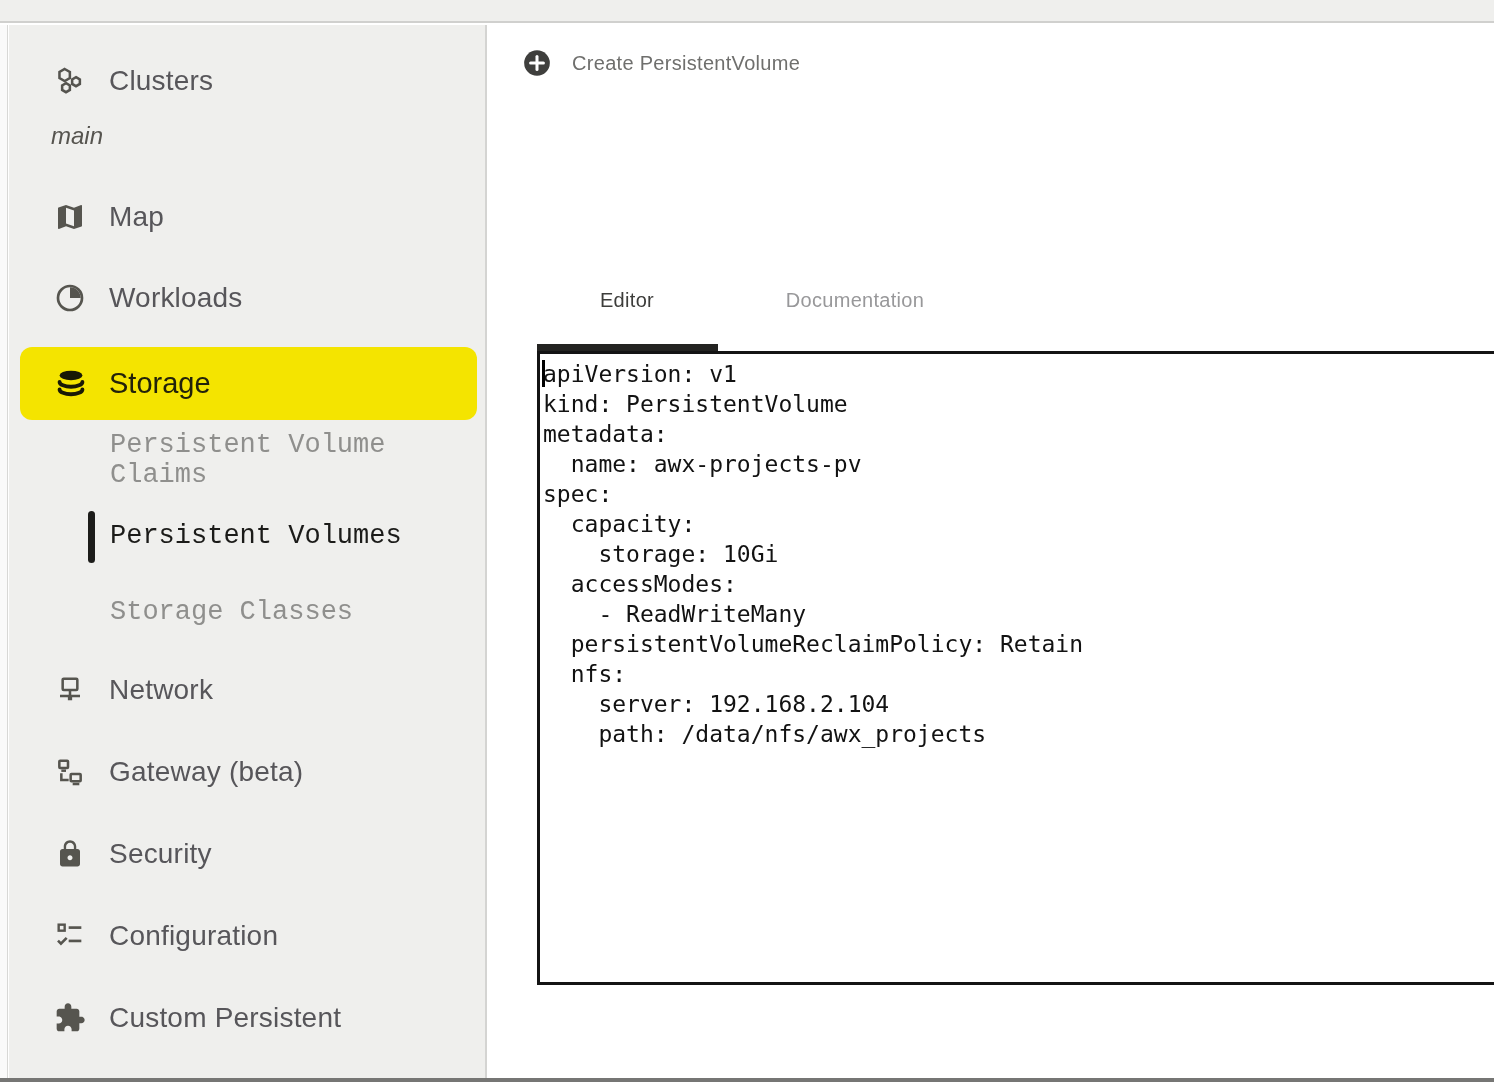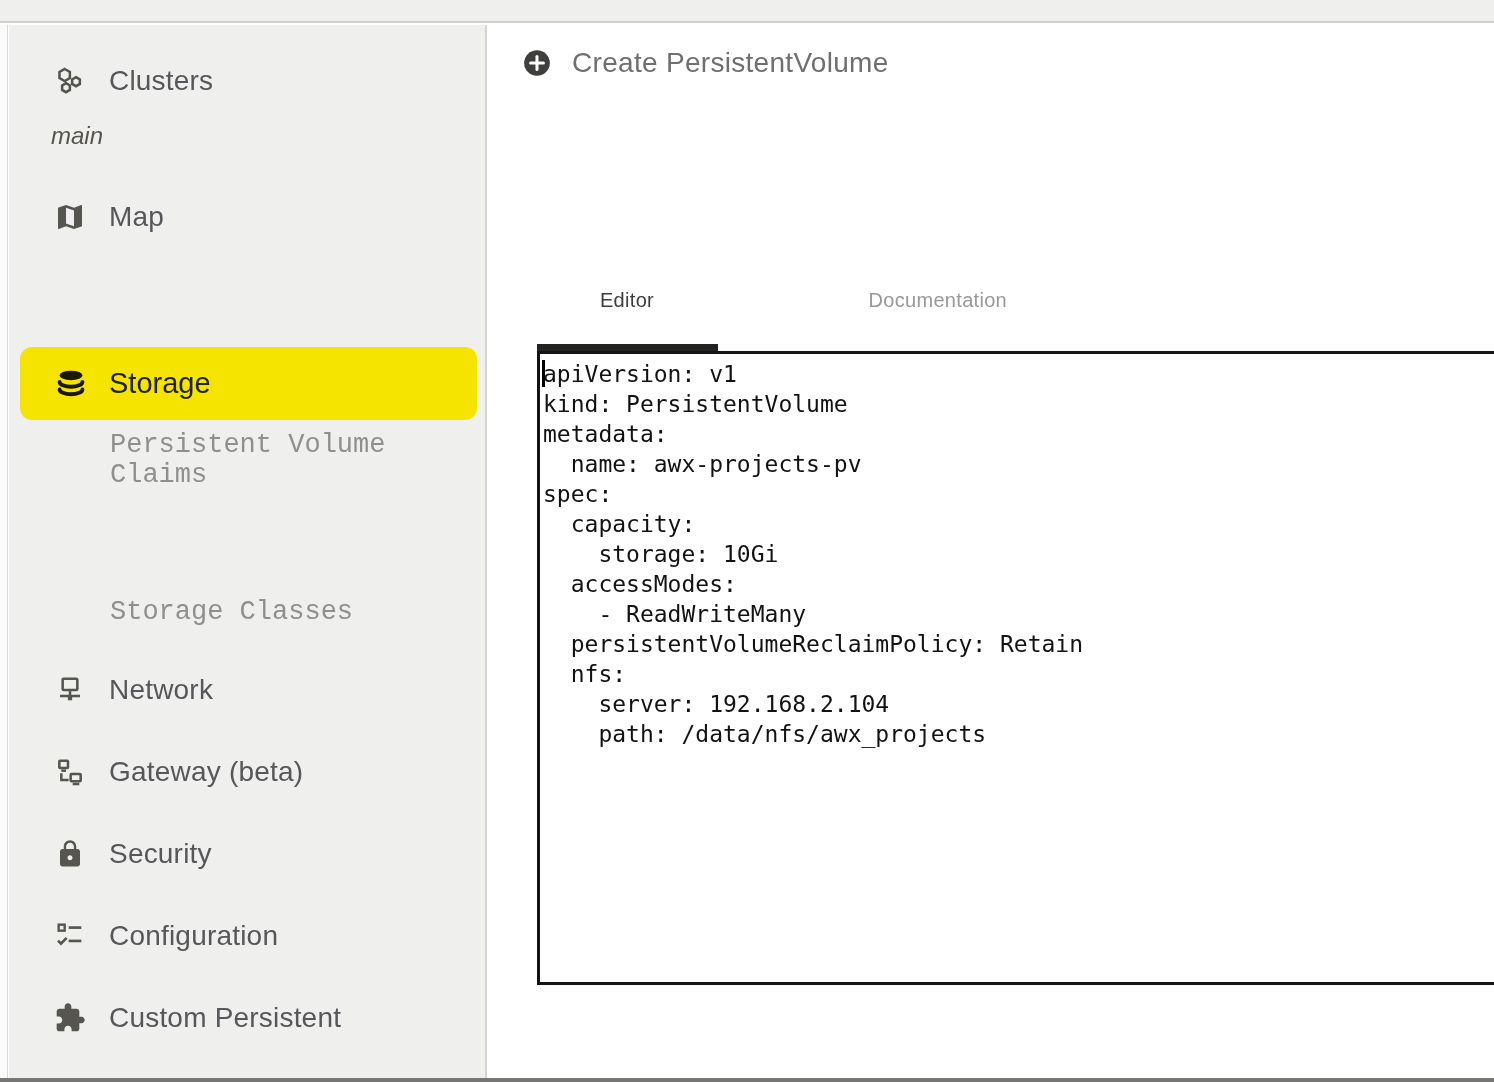--- a/index.html
+++ b/index.html
@@ -51,24 +51,24 @@
   .sub-row.selected .lbl { color:#1b1b19; font-weight:500; }
   .sel-bar {
     position:absolute; left:79px; top:-1px; width:7px; height:52px;
     top:3px; background:#1c1c1a; border-radius:3.5px;
   }
   
   .create-row {
     position:absolute; left:523px; top:47px; height:32px;
     display:flex; align-items:center; cursor:pointer;
   }
-  .create-row .lbl { margin-left:21px; font-size:28px; color:#6f6f6d; letter-spacing:.3px; }
+  .create-row .lbl { margin-left:21px; font-size:20px; color:#6f6f6d; letter-spacing:.3px; }
   .tab { position:absolute; top:283px; height:34px; display:flex; align-items:center; justify-content:center; cursor:pointer; }
   .tab-editor { left:537px; width:180px; }
-  .tab-docs { left:753px; width:254px;justify-content:flex-end; }
+  .tab-docs { left:728px; width:254px; }
   .tab .lbl { font-size:20px; letter-spacing:.3px; }
   .tab-editor .lbl { color:#3d3d3b; }
   .tab-docs .lbl { color:#98989a; }
   .tab-indicator {
     position:absolute; left:537px; top:344px; width:181px; height:8px; background:#232321;
   }
   .editor-box {
     position:absolute; left:537px; top:351px; width:960px; height:634px;
     background:#ffffff; border:3px solid #141414;
   }
@@ -110,36 +110,49 @@
 
     <div class="nav-row" style="top:164px">
       <span class="ic">
         <svg width="32" height="32" viewBox="0 0 24 24" fill="#56554f">
           <path d="M20.5 3l-.16.03L15 5.1 9 3 3.36 4.9c-.21.07-.36.25-.36.48V20.5c0 .28.22.5.5.5l.16-.03L9 18.9l6 2.1 5.64-1.9c.21-.07.36-.25.36-.48V3.5c0-.28-.22-.5-.5-.5zM15 19l-6-2.11V5l6 2.11V19z"></path>
         </svg>
       </span>
       <span class="lbl">Map</span>
     </div>
 
+    <div class="nav-row" style="top:245px">
+      <span class="ic">
+        <svg width="32" height="32" viewBox="0 0 24 24">
+          <circle cx="12" cy="12" r="9" fill="none" stroke="#56554f" stroke-width="2"></circle>
+          <path d="M12 4 A8 8 0 0 1 20 12 L12 12 Z" fill="#56554f"></path>
+        </svg>
+      </span>
+      <span class="lbl">Workloads</span>
+    </div>
 
     <div class="storage-hl">
       <span class="ic">
         <svg width="36" height="36" viewBox="0 0 24 24">
           <ellipse cx="12" cy="6.3" rx="7.6" ry="3.2" fill="#191905"></ellipse>
           <path d="M4.4 10.6 c0 1.8 3.4 3.2 7.6 3.2 s7.6 -1.4 7.6 -3.2" fill="none" stroke="#191905" stroke-width="2.6" stroke-linecap="round"></path>
           <path d="M4.4 15.6 c0 1.8 3.4 3.2 7.6 3.2 s7.6 -1.4 7.6 -3.2" fill="none" stroke="#191905" stroke-width="2.6" stroke-linecap="round"></path>
         </svg>
       </span>
       <span class="lbl">Storage</span>
     </div>
 
     <div class="sub-row" style="top:407px">
       <span class="lbl">Persistent Volume Claims</span>
     </div>
 
+    <div class="sub-row selected" style="top:483px">
+      <span class="sel-bar"></span>
+      <span class="lbl">Persistent Volumes</span>
+    </div>
 
     <div class="sub-row" style="top:559px">
       <span class="lbl">Storage Classes</span>
     </div>
 
     <div class="nav-row" style="top:637px">
       <span class="ic">
         <svg width="32" height="32" viewBox="0 0 24 24" fill="none" stroke="#56554f" stroke-width="1.9">
           <rect x="6.5" y="3.5" width="11" height="8.5" rx="0.8"></rect>
           <line x1="12" y1="12" x2="12" y2="16.5"></line>

